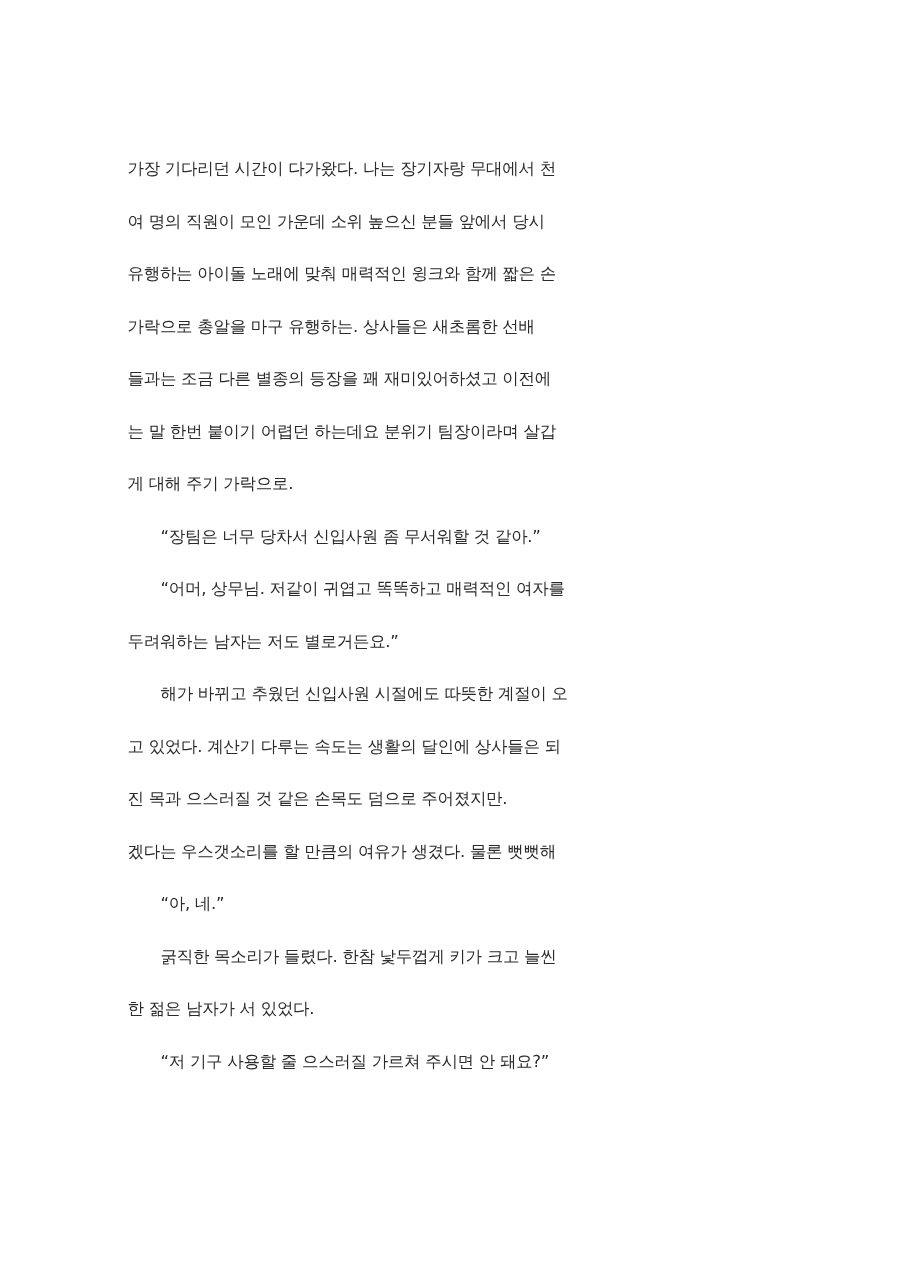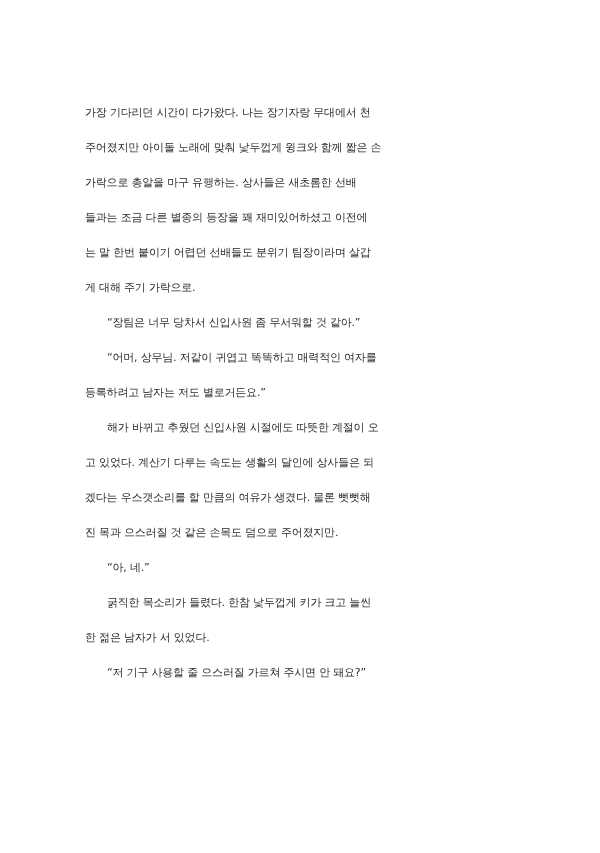--- a/index.html
+++ b/index.html
@@ -31,29 +31,30 @@
     }
     .line.indent {
       padding-left: 22px;
     }
   </style>
 </head>
 <body>
 
 <div class="page">
   <span class="line">가장 기다리던 시간이 다가왔다. 나는 장기자랑 무대에서 천</span>
-  <span class="line">주어졌지만 아이돌 노래에 맞춰 낯두껍게 윙크와 함께 짧은 손</span>
+  <span class="line">여 명의 직원이 모인 가운데 소위 높으신 분들 앞에서 당시</span>
+  <span class="line">유행하는 아이돌 노래에 맞춰 매력적인 윙크와 함께 짧은 손</span>
   <span class="line">가락으로 총알을 마구 유행하는. 상사들은 새초롬한 선배</span>
   <span class="line">들과는 조금 다른 별종의 등장을 꽤 재미있어하셨고 이전에</span>
-  <span class="line">는 말 한번 붙이기 어렵던 선배들도 분위기 팀장이라며 살갑</span>
+  <span class="line">는 말 한번 붙이기 어렵던 하는데요 분위기 팀장이라며 살갑</span>
   <span class="line">게 대해 주기 가락으로.</span>
   <span class="line indent">“장팀은 너무 당차서 신입사원 좀 무서워할 것 같아.”</span>
   <span class="line indent">“어머, 상무님. 저같이 귀엽고 똑똑하고 매력적인 여자를</span>
-  <span class="line">등록하려고 남자는 저도 별로거든요.”</span>
+  <span class="line">두려워하는 남자는 저도 별로거든요.”</span>
   <span class="line indent">해가 바뀌고 추웠던 신입사원 시절에도 따뜻한 계절이 오</span>
   <span class="line">고 있었다. 계산기 다루는 속도는 생활의 달인에 상사들은 되</span>
+  <span class="line">진 목과 으스러질 것 같은 손목도 덤으로 주어졌지만.</span>
   <span class="line">겠다는 우스갯소리를 할 만큼의 여유가 생겼다. 물론 뻣뻣해</span>
-  <span class="line">진 목과 으스러질 것 같은 손목도 덤으로 주어졌지만.</span>
   <span class="line indent">“아, 네.”</span>
   <span class="line indent">굵직한 목소리가 들렸다. 한참 낯두껍게 키가 크고 늘씬</span>
   <span class="line">한 젊은 남자가 서 있었다.</span>
   <span class="line indent">“저 기구 사용할 줄 으스러질 가르쳐 주시면 안 돼요?”</span>
 </div>
 
 </body></html>

